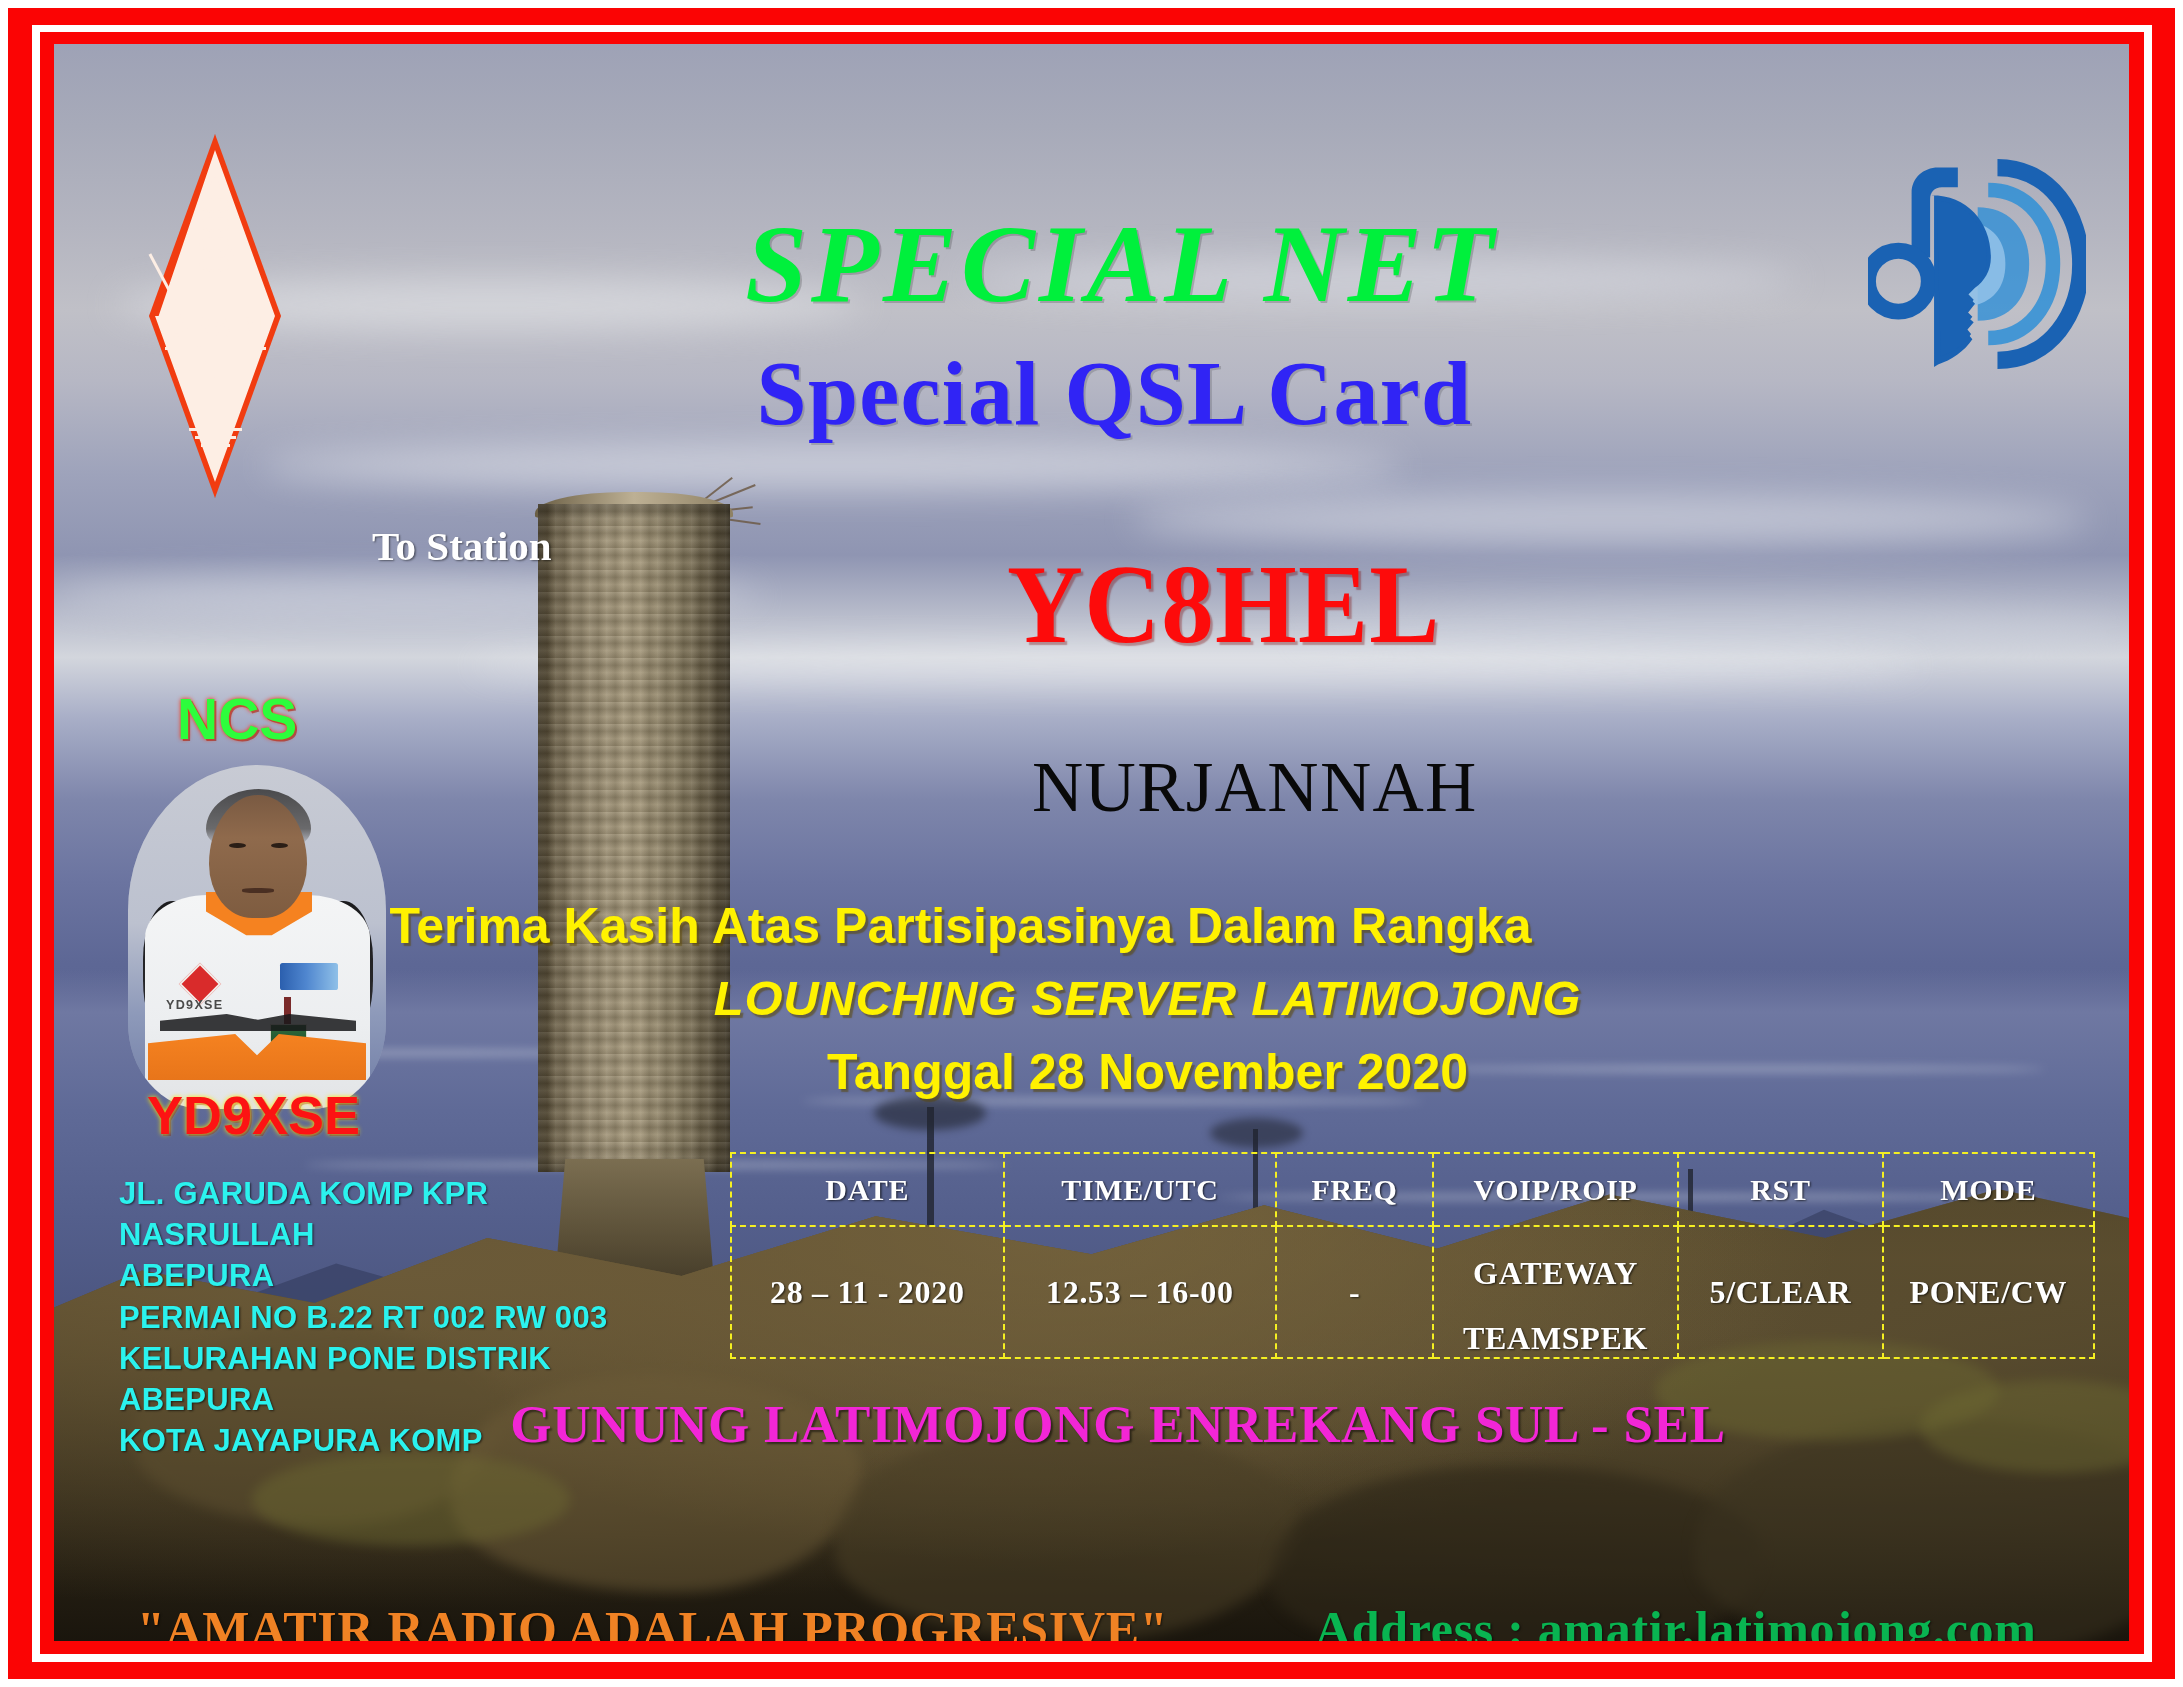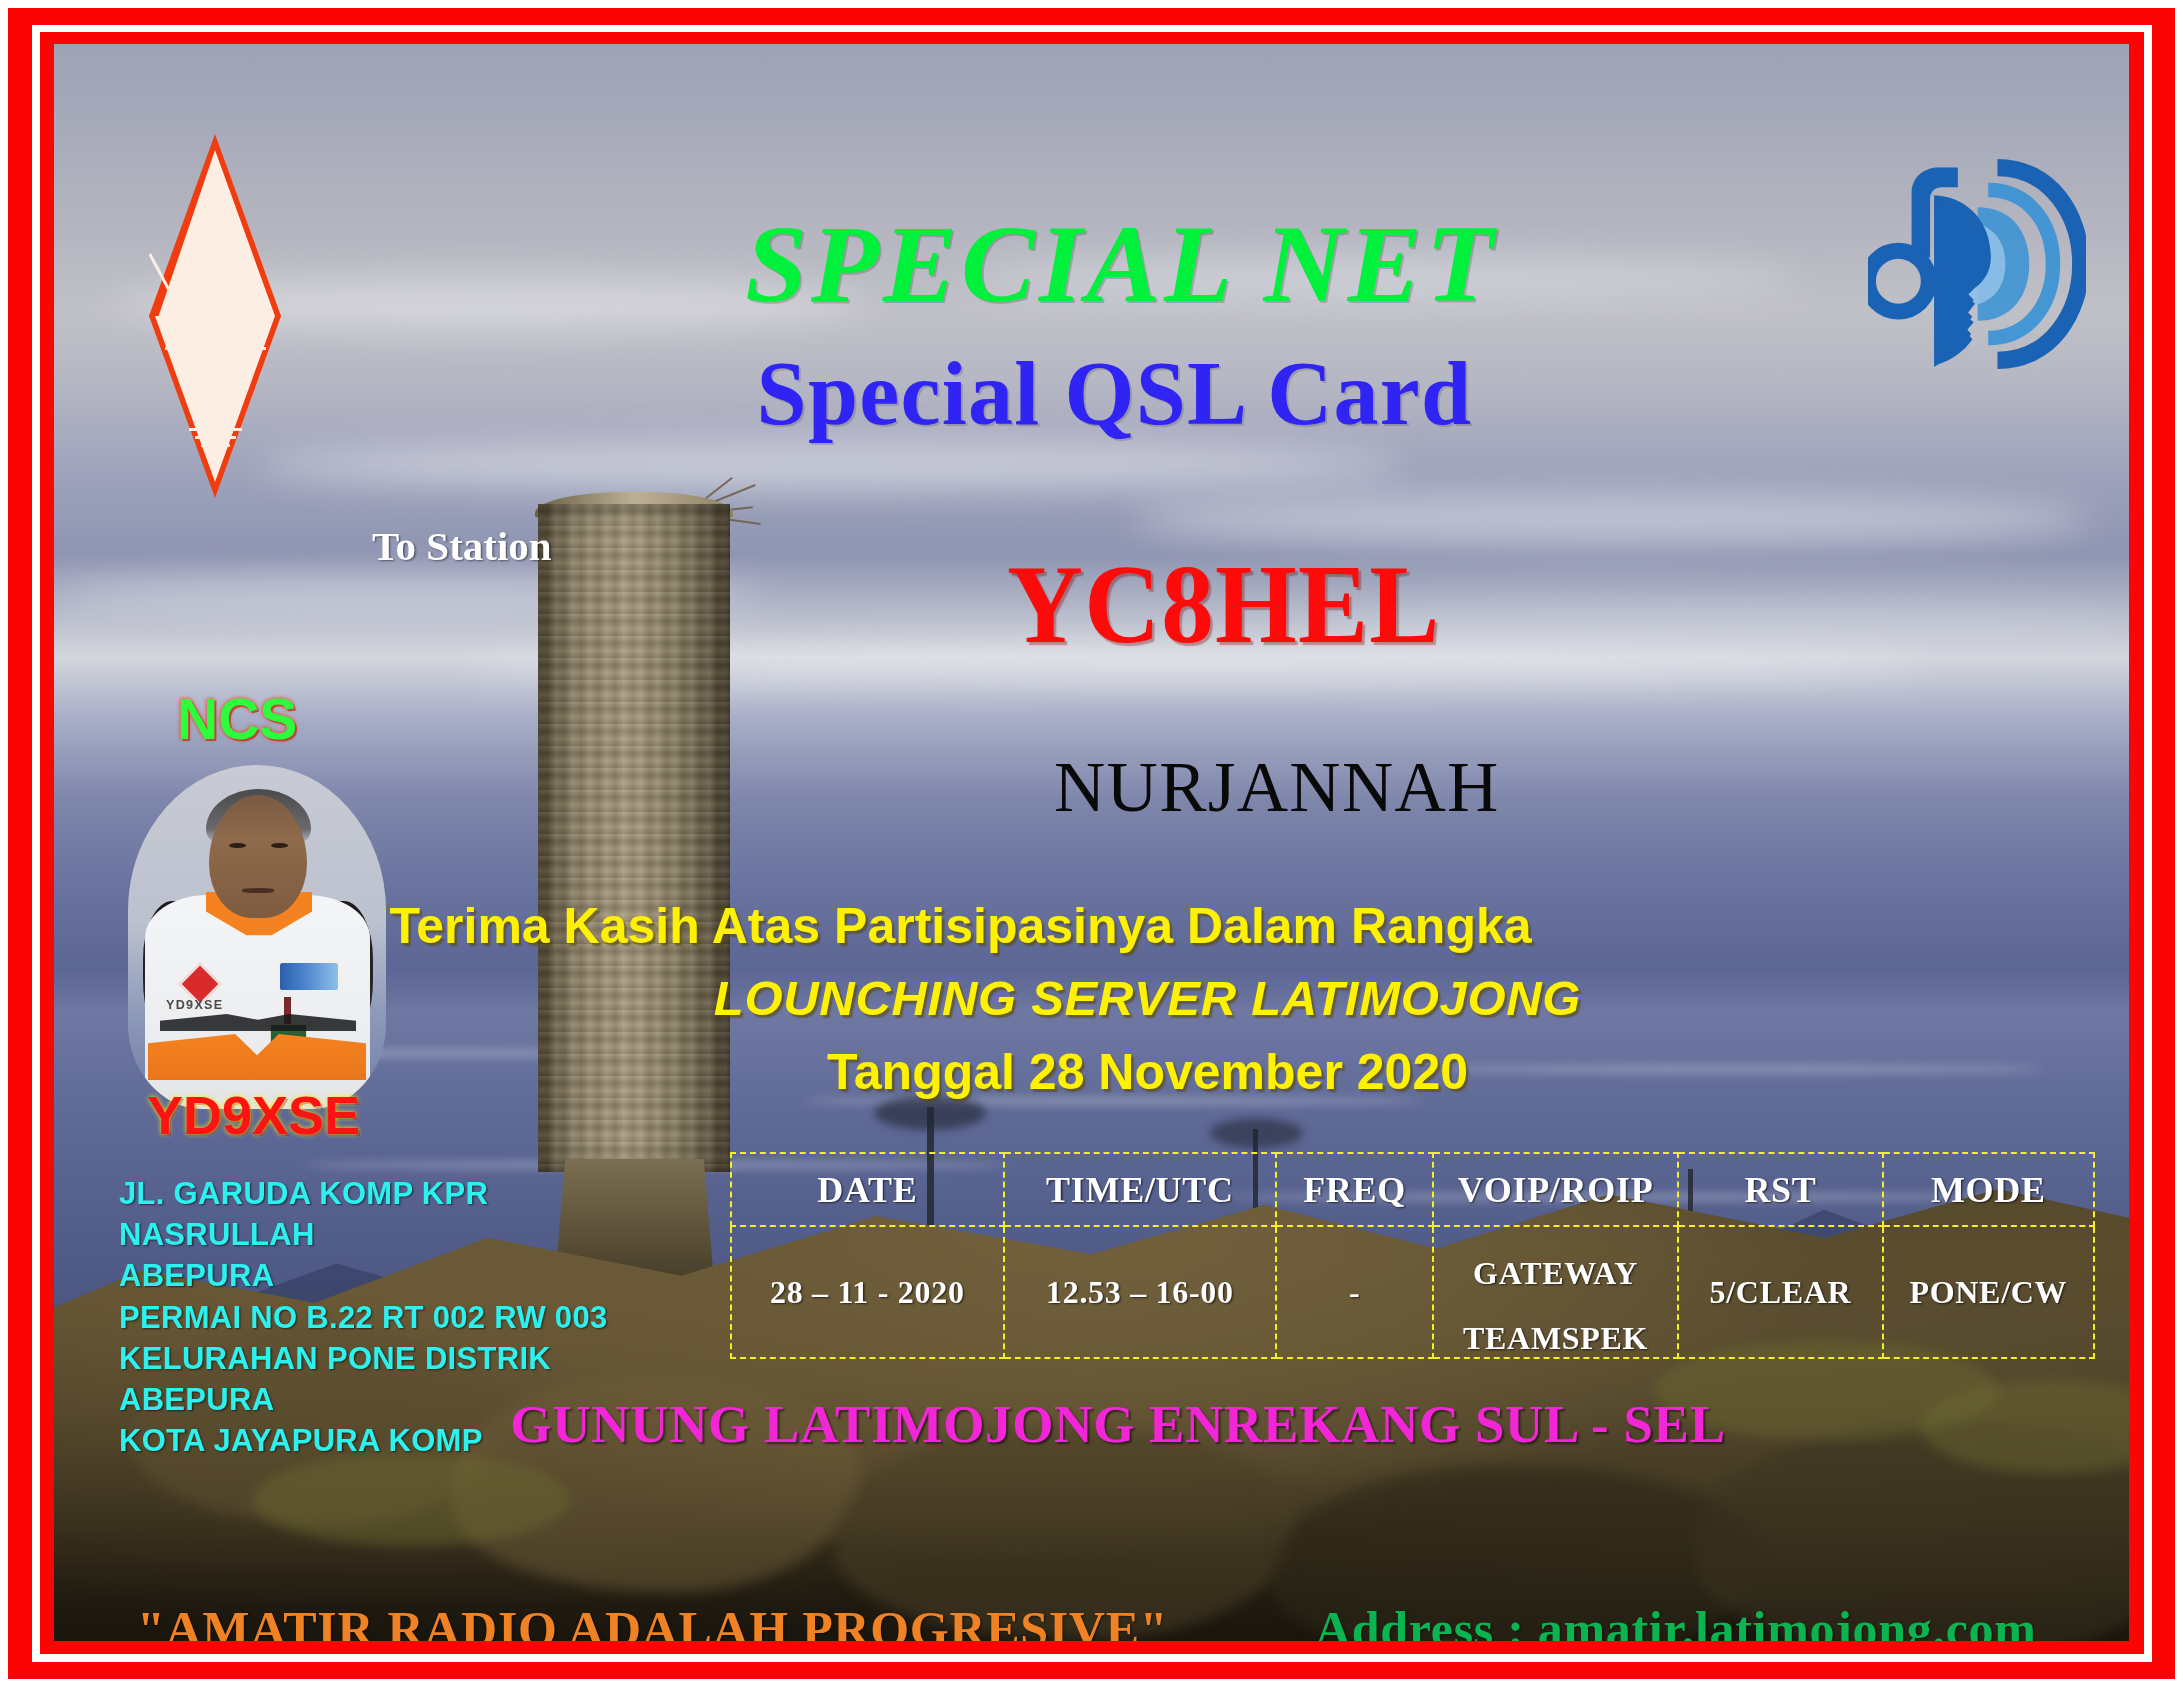--- a/index.html
+++ b/index.html
@@ -331,21 +331,21 @@
     font-family: "Liberation Serif", serif;
     font-weight: 700;
     font-size: 105px;
     color: #fd0b0b;
     letter-spacing: 1.3px;
     text-shadow: 2.6px 2.6px 1.3px rgba(120,0,0,.35);
     transform: scaleY(1.06);
   }
 
   #operator-name {
-    left: 1000px; top: 703px;
+    left: 978px; top: 703px;
     font-family: "Liberation Serif", serif;
     font-weight: 400;
     font-size: 71px;
     color: #090909;
     letter-spacing: 1.3px;
   }
 
   
   .yellow-line {
     font-family: "Liberation Sans", sans-serif;
@@ -494,21 +494,21 @@
   }
   #qso-table th, #qso-table td {
     border: 2px dashed #f5f021;
     color: #ffffff;
     text-align: center;
     vertical-align: middle;
     font-family: "Liberation Serif", serif;
     font-weight: 700;
     text-shadow: 1.3px 1.3px 2px rgba(0,0,0,.6);
   }
-  #qso-table th { height: 73px; font-size: 36px; letter-spacing: 0.7px; }
+  #qso-table th { height: 73px; font-size: 30px; letter-spacing: 0.7px; }
   #qso-table td { height: 116px; font-size: 32px; letter-spacing: 0.7px; }
   #qso-table td .sub { display: block; margin-top: 28px; }
 
   
   #location-line {
     left: 0; top: 1350px; width: 2075px;
     text-align: center;
     padding-left: 53px;
     font-family: "Liberation Serif", serif;
     font-weight: 700;

